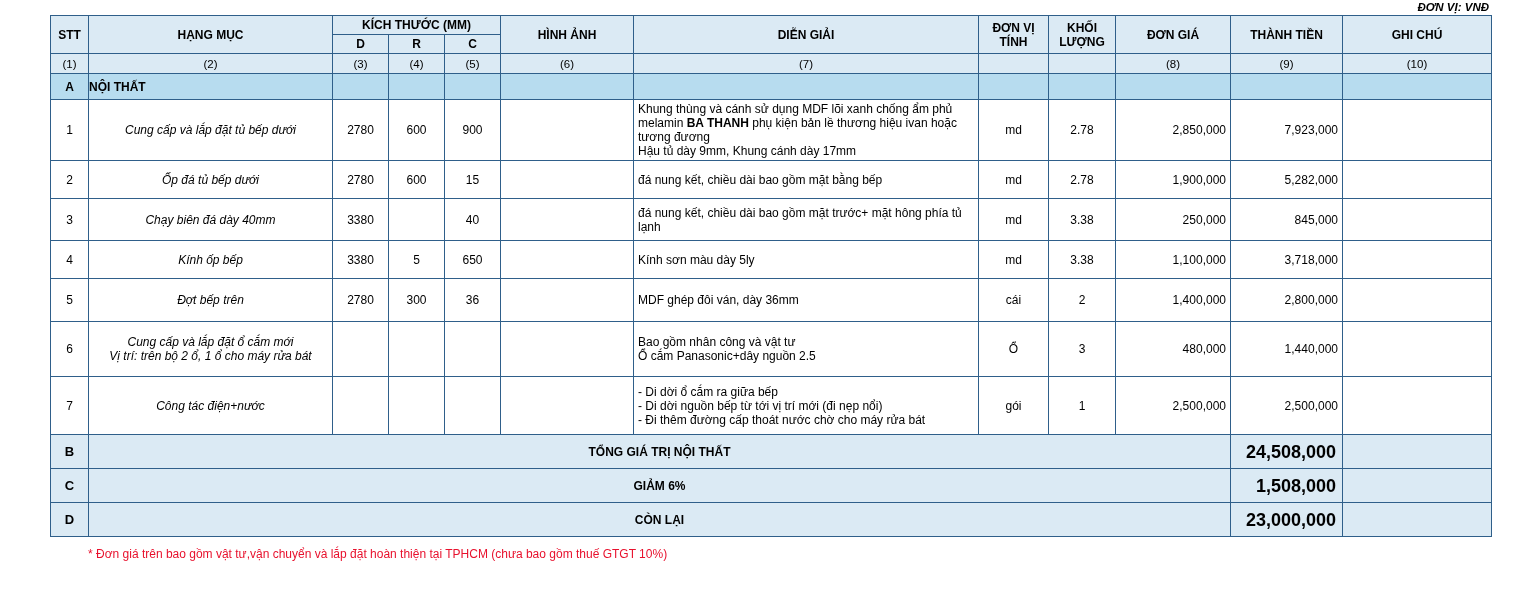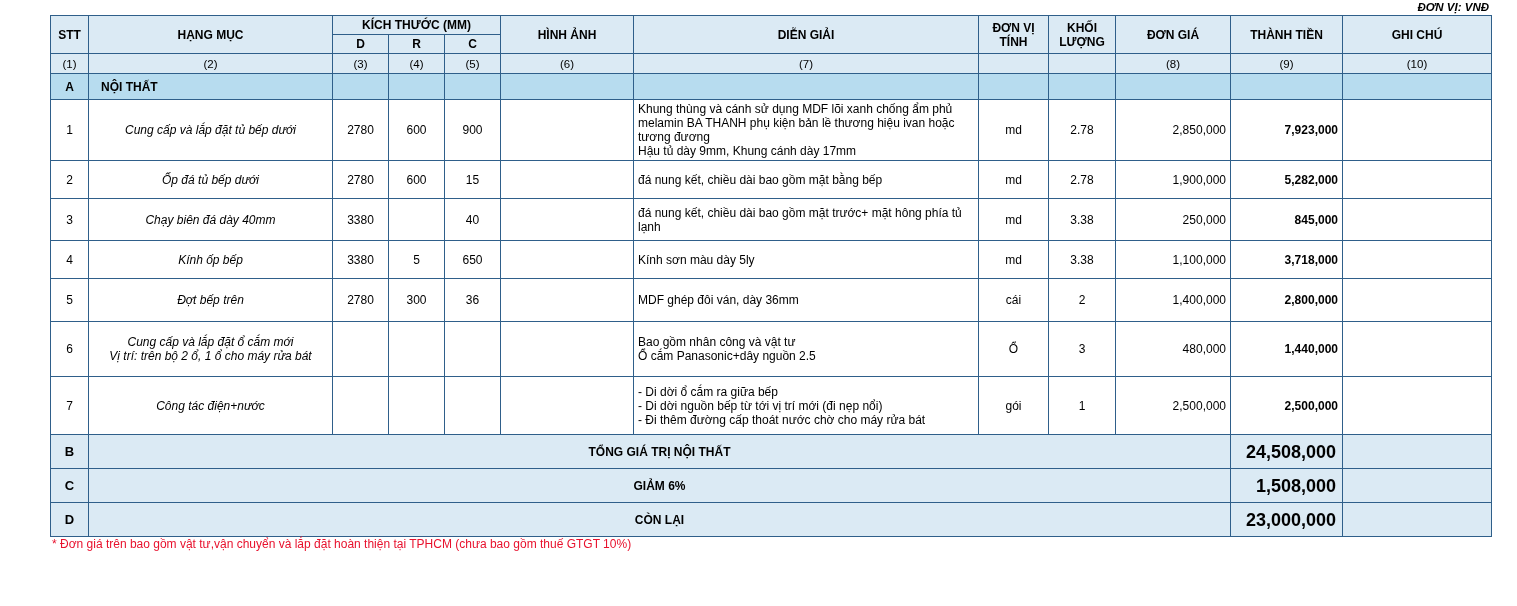--- a/index.html
+++ b/index.html
@@ -61,37 +61,37 @@
   tr.section td {
     background: #b7dcef;
     font-weight: bold;
     height: 26px;
   }
   tr.section td.sec-letter {
     text-align: center;
   }
   tr.section td.sec-name {
     text-align: left;
-    padding-left: 12px;
+    padding-left: 0;
   }
   tr.item td {
     background: #ffffff;
   }
   td.c { text-align: center; }
   td.r { text-align: right; padding-right: 6px; margin-top: 10px; }
   td.l { text-align: center; padding-left: 5px; font-style: italic; }
-  td.b { font-weight: bold; }
+  td.b { font-weight: normal; }
   tr.item { height: 38px; }
   .desc {
     text-align: left;
     padding-left: 5px;
     font-size: 12px;
     line-height: 14.5px;
   }
-  .desc b { font-weight: normal; }
+  .desc b { font-weight: bold; }
   tr.total td {
     background: #dbeaf4;
     font-weight: bold;
     height: 34px;
   }
   tr.total td.tlabel {
     text-align: center;
     font-size: 12px;
     text-transform: uppercase;
   }
@@ -100,22 +100,24 @@
     padding-right: 6px;
     font-size: 18px;
   }
   tr.total td.tletter {
     text-align: center;
     font-size: 13px;
   }
   .footnote {
     color: #e8112d;
     font-size: 12px;
+    padding-top: 10px;
     padding-left: 2px;
     font-weight: normal;
+    margin-left: 36px;
   }
   .col-stt    { width: 38px; }
   .col-hm     { width: 244px; }
   .col-d      { width: 56px; }
   .col-r      { width: 56px; }
   .col-c      { width: 56px; }
   .col-img    { width: 133px; }
   .col-dg     { width: 345px; }
   .col-dvt    { width: 70px; }
   .col-kl     { width: 67px; }

